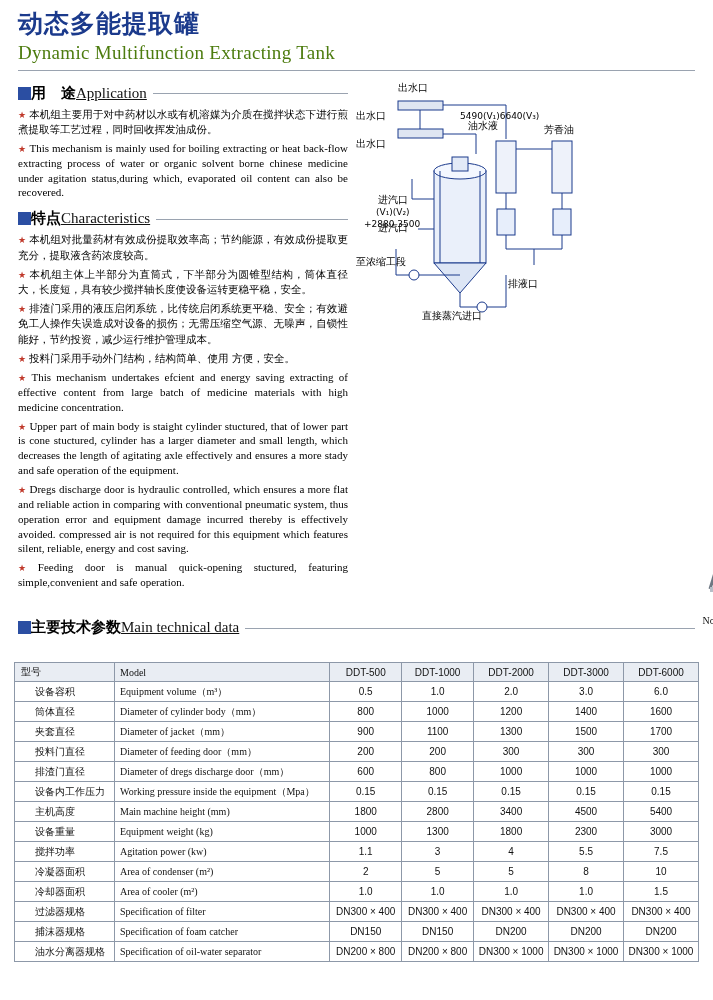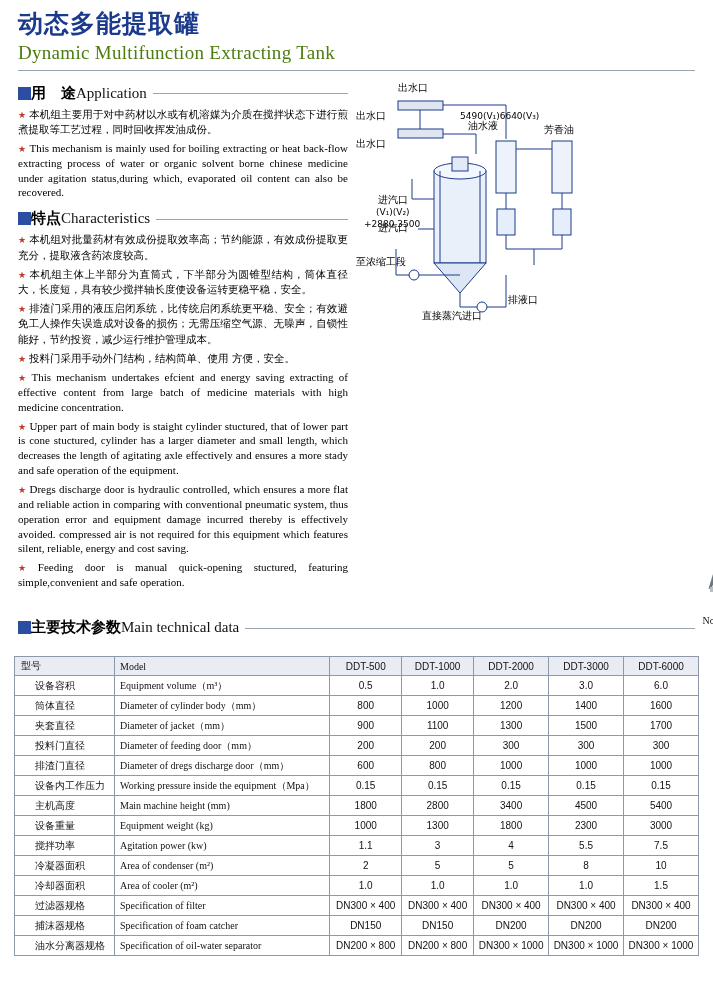--- a/index.html
+++ b/index.html
@@ -23,21 +23,21 @@
   .hdr .en{
     font-family:"Liberation Serif", serif;
     font-size:19px;color:#4d7c0f;margin-top:4px;letter-spacing:.3px;
   }
   .hdr .rule{border-bottom:1px solid #9aa3b0;margin-top:6px;}
 
   
   .sec-h{display:flex;align-items:center;margin:9px 0 4px 0;}
   .sec-h .sq{width:13px;height:13px;background:#2b4ea2;display:inline-block;flex:0 0 auto;}
   .sec-h .t-cn{font-family:"DejaVu Sans",sans-serif;font-size:15px;font-weight:bold;color:#000;}
-  .sec-h .t-en{font-family:"Liberation Serif",serif;font-size:15px;color:#111;}
+  .sec-h .t-en{font-family:"Liberation Serif",serif;font-size:15px;color:#111;text-decoration:underline;}
   .sec-h .uline{flex:1 1 auto;border-bottom:1px solid #9aa3b0;margin-left:6px;height:1px;}
 
   
   .cols{display:flex;padding:0 18px;box-sizing:border-box;}
   .colL{width:330px;flex:0 0 330px;}
   .colR{flex:1 1 auto;padding-left:8px;position:relative;}
 
   .para{
     font-family:"DejaVu Sans",sans-serif;
     font-size:10.5px;line-height:1.45;text-align:justify;margin:0 0 4px 0;color:#000;
@@ -50,21 +50,21 @@
   .dlabel{position:absolute;font-family:"DejaVu Sans",sans-serif;font-size:10px;white-space:nowrap;color:#000;}
   .dlabel.sm{font-size:9px;margin-top:32px;}
 
   
   .photos{display:flex;gap:10px;padding:4px 18px 0 350px;box-sizing:border-box;}
   .photo-wrap{text-align:center;}
   .cap-cn{font-family:"DejaVu Sans",sans-serif;font-size:10.5px;margin-top:3px;}
   .cap-en{font-family:"Liberation Serif",serif;font-size:10px;line-height:1.2;}
 
   
-  .tbl-wrap{padding:0 14px;box-sizing:border-box;margin-top:4px;}
+  .tbl-wrap{padding:0 14px;box-sizing:border-box;margin-top:10px;}
   table{border-collapse:collapse;width:685px;font-size:10px;}
   th,td{border:1px solid #8d98a8;padding:2px 3px;text-align:center;}
   thead th{background:#e9edf3;font-weight:normal;}
   td.c1{text-align:left;padding-left:20px;font-family:"DejaVu Sans",sans-serif;white-space:nowrap;}
   td.c2{text-align:left;padding-left:5px;font-family:"Liberation Serif",serif;white-space:nowrap;}
   th.c1{text-align:left;padding-left:6px;font-family:"DejaVu Sans",sans-serif;}
   th.c2{text-align:left;padding-left:5px;font-family:"Liberation Serif",serif;}
   .tbl-wrap table tr td{height:15px;}
 </style>
 </head>
@@ -167,21 +167,21 @@
         <div class="dlabel" style="left:0px;top:30px;">出水口</div>
         <div class="dlabel" style="left:0px;top:58px;">出水口</div>
         <div class="dlabel sm" style="left:104px;top:0px;">5490(V₁)6640(V₃)</div>
         <div class="dlabel" style="left:112px;top:40px;">油水液</div>
         <div class="dlabel" style="left:188px;top:44px;">芳香油</div>
         <div class="dlabel sm" style="left:20px;top:96px;">(V₁)(V₂)</div>
         <div class="dlabel sm" style="left:8px;top:108px;">+2880.3500</div>
         <div class="dlabel" style="left:22px;top:114px;">进汽口</div>
         <div class="dlabel" style="left:22px;top:142px;">进汽口</div>
         <div class="dlabel" style="left:0px;top:176px;">至浓缩工段</div>
-        <div class="dlabel" style="left:152px;top:214px;">排液口</div>
+        <div class="dlabel" style="left:152px;top:198px;">排液口</div>
         <div class="dlabel" style="left:66px;top:230px;">直接蒸汽进口</div>
       </div>
     </div>
   </div>
 
   <div class="photos" style="position:absolute;left:340px;top:340px;width:360px;">
     <div class="photo-wrap" style="width:175px;">
       <svg width="170" height="250" viewBox="0 0 170 250">
         <defs>
           <linearGradient id="g1" x1="0" y1="0" x2="1" y2="0">

